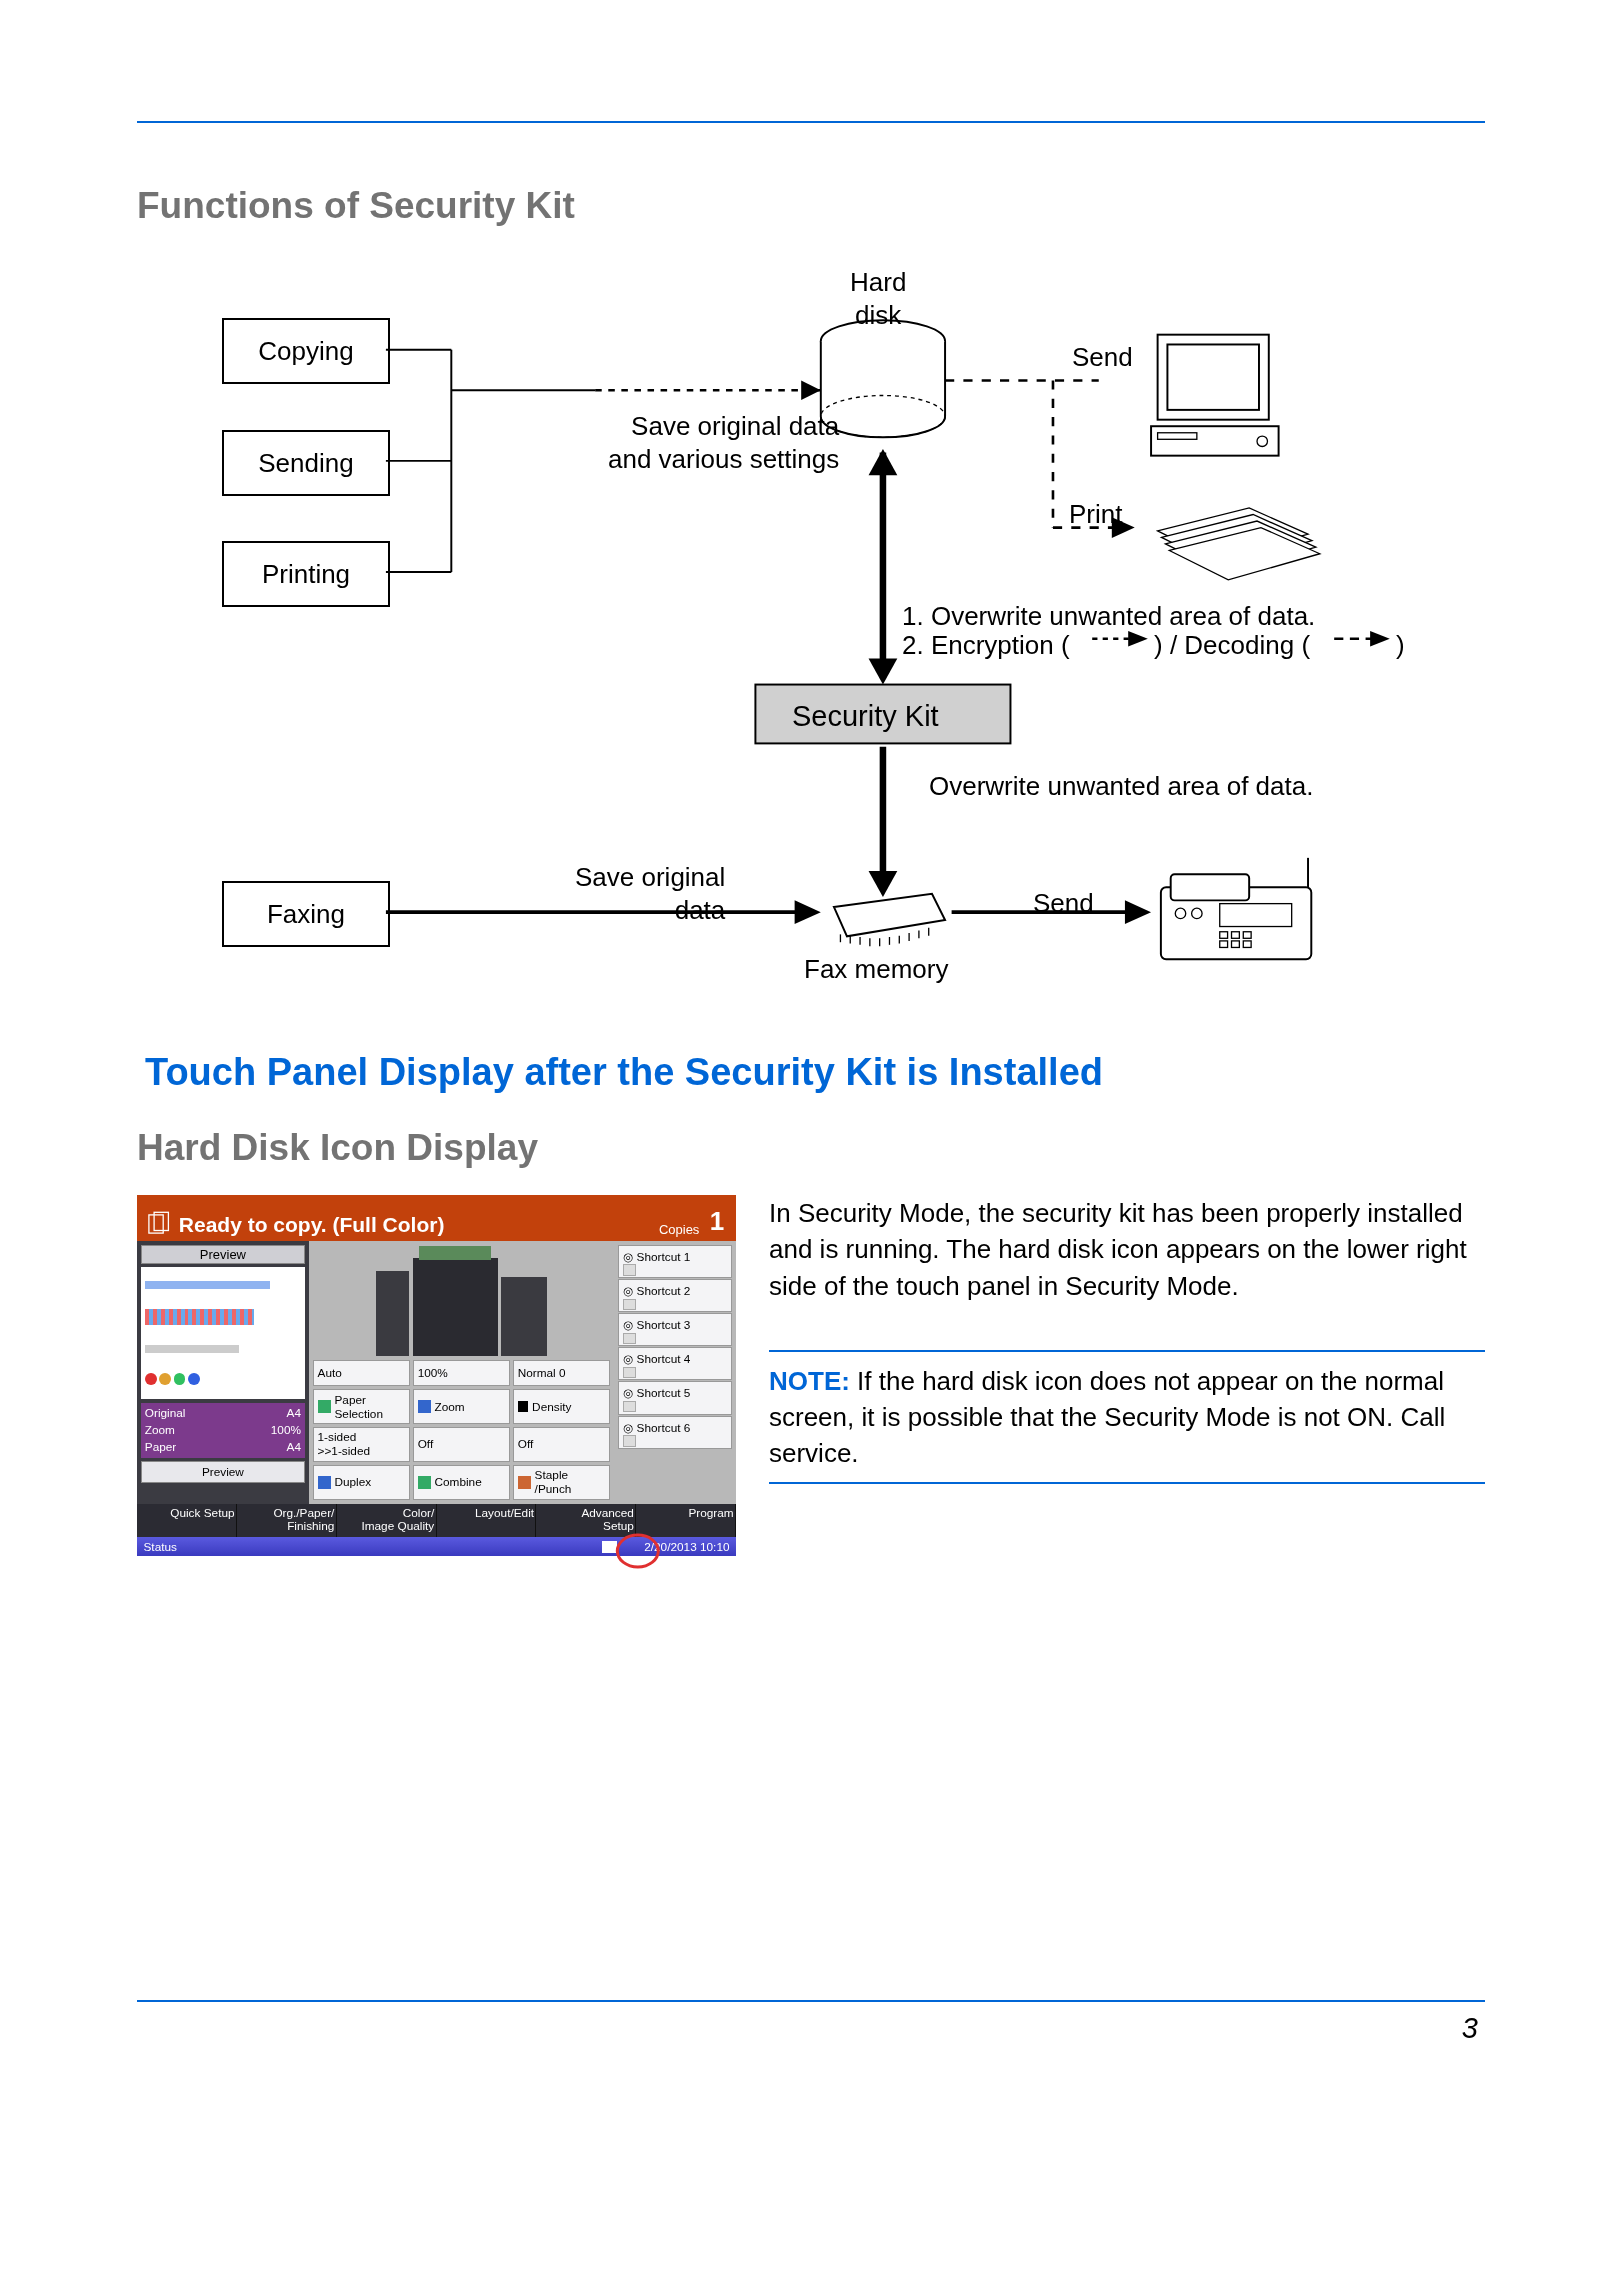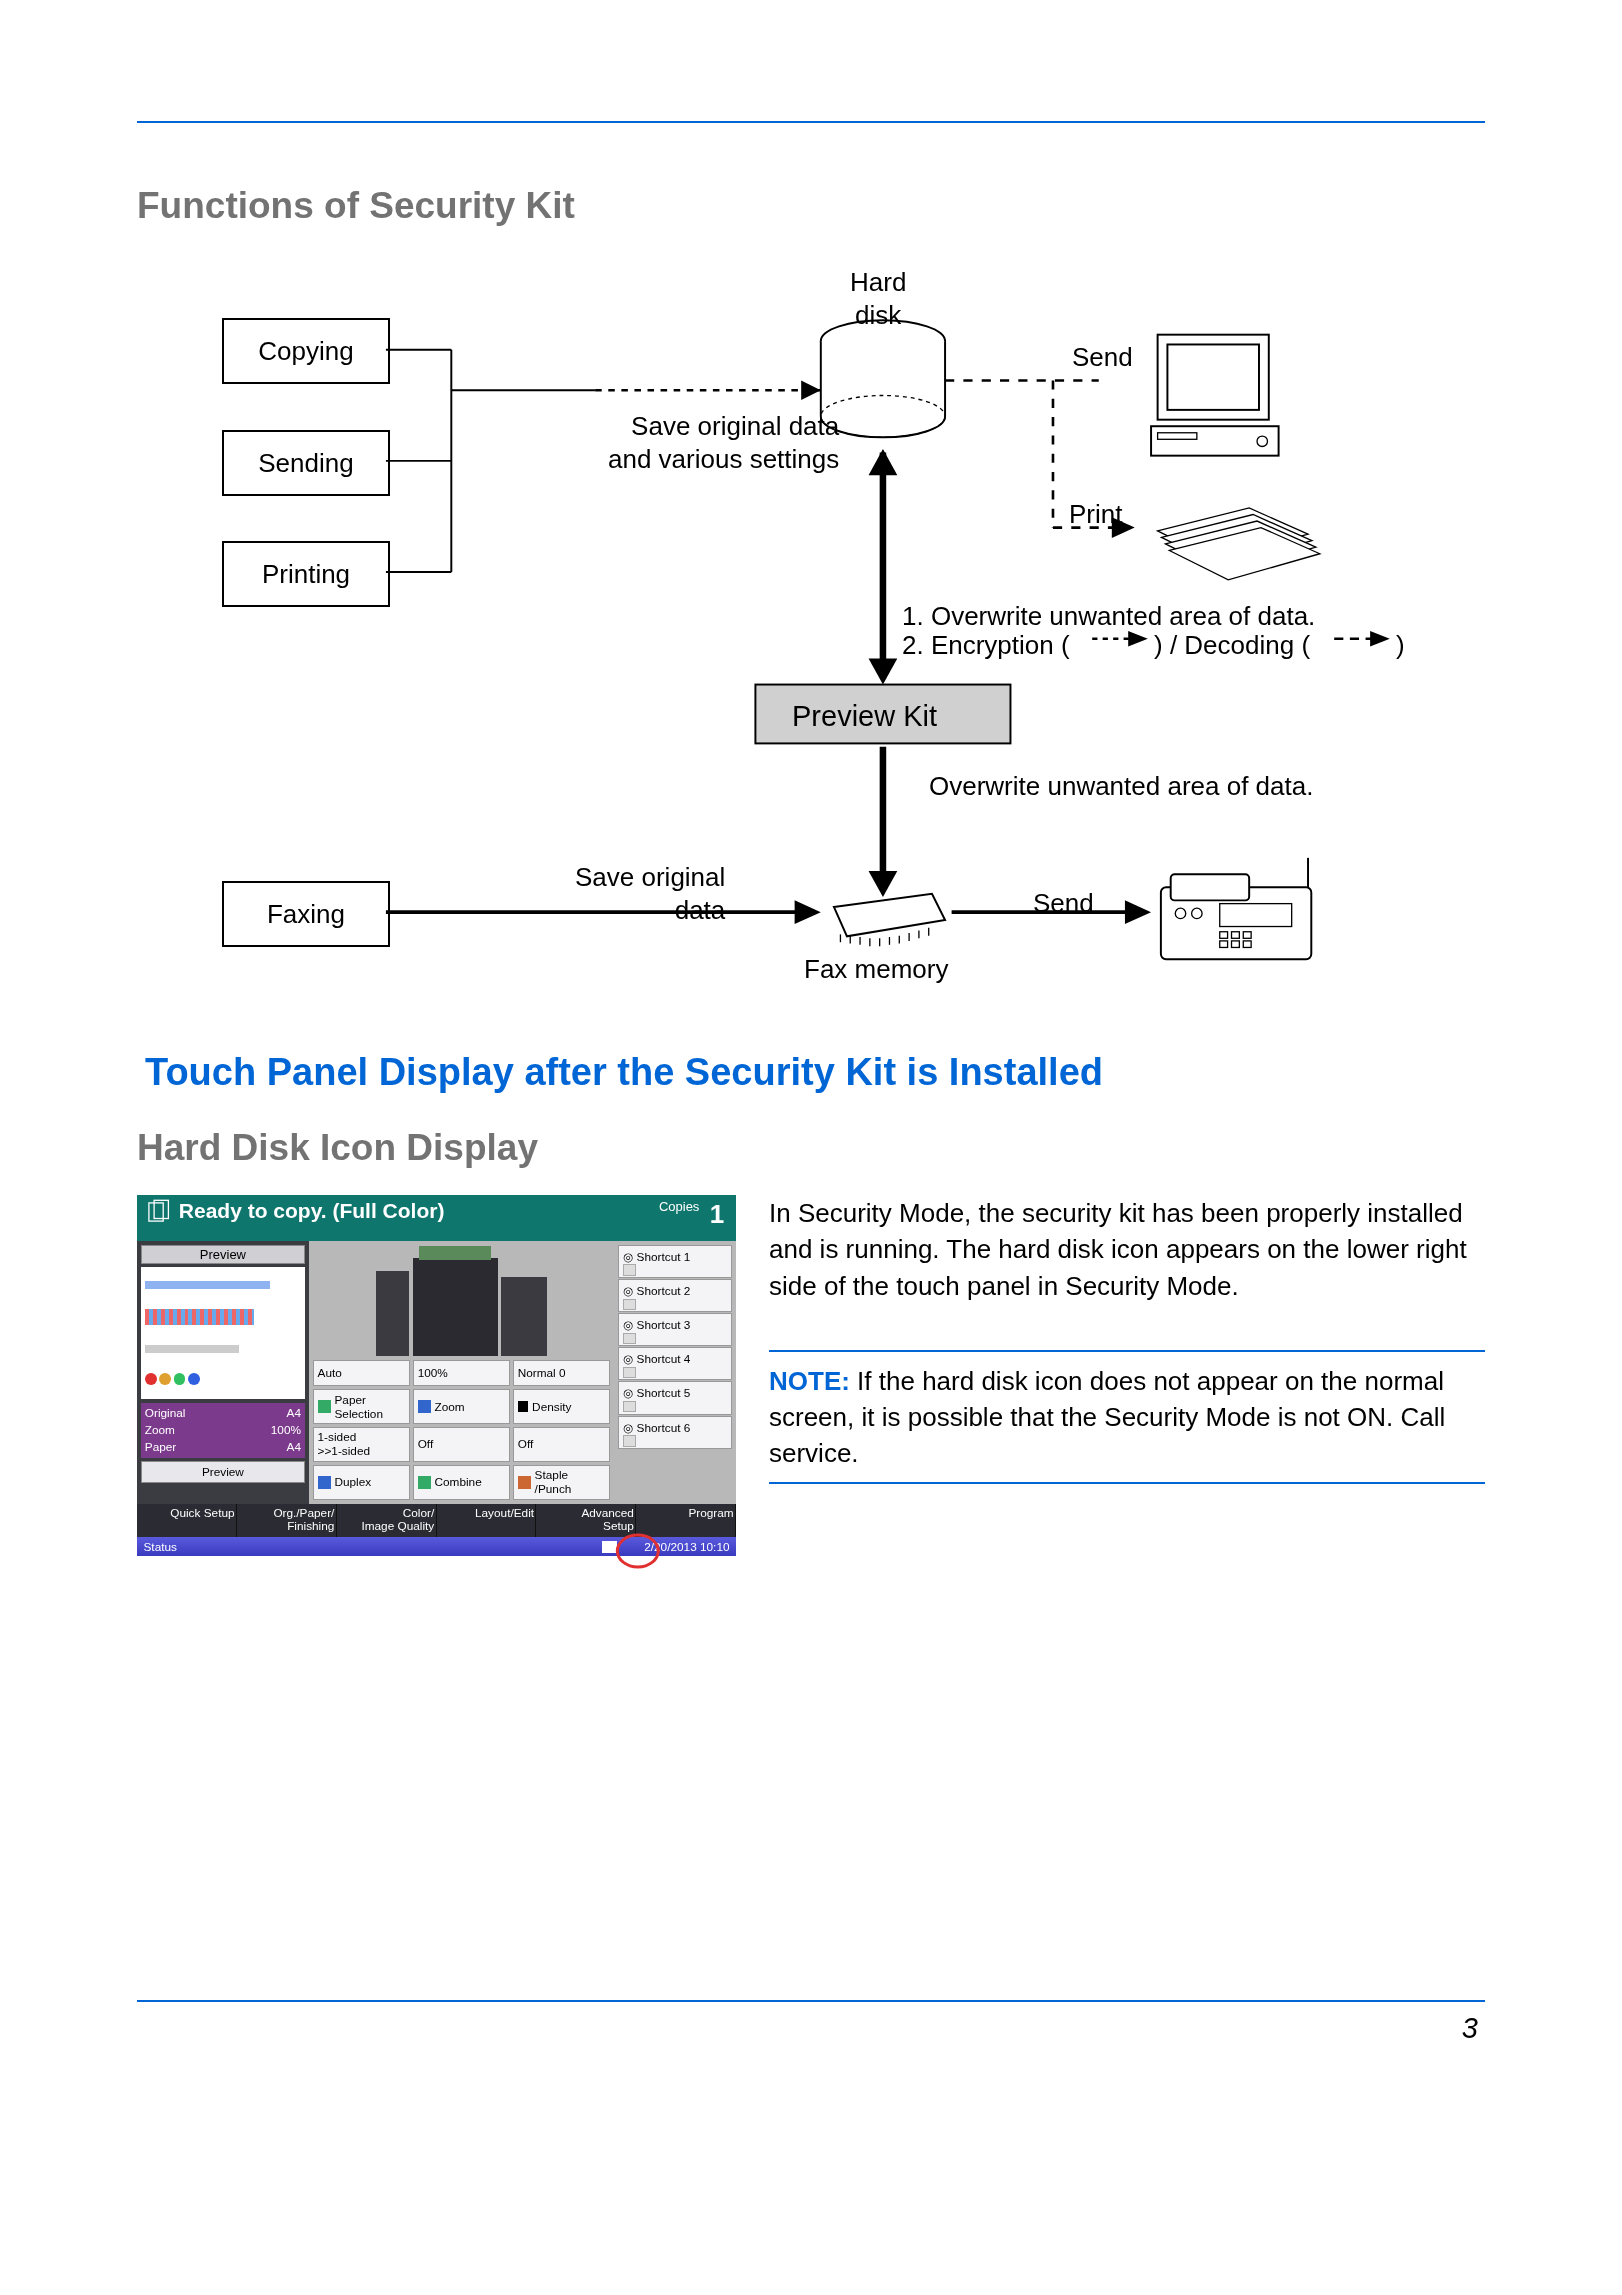--- a/index.html
+++ b/index.html
@@ -55,24 +55,24 @@
   }
   .dlabel { position: absolute; font-size: 26px; line-height: 1.25; text-align: right; }
   
   .panel {
     width: 599px;
     background: #b8b8b8;
     font-size: 14.4px;
     color: #000;
   }
   .panel-top {
-    background: #0f766e;
+    background: #c2410c;
     color: #fff;
     display: flex;
-    align-items: flex-start;
+    align-items: flex-end;
     padding: 3.9px 7.9px;
     height: 38px;
   }
   .panel-top .title { font-size: 21px; font-weight: bold; flex: 1; margin-left: 7.9px; }
   .panel-top .copies-label { font-size: 13px; margin-right: 3.9px; }
   .panel-top .copies-val { font-size: 26px; font-weight: bold; margin-left: 6.5px; margin-right: 3.9px; }
   .panel-body { display: flex; background: #b8b8b8; }
   .panel-left {
     width: 164px;
     background: #3b3b42;
@@ -268,21 +268,21 @@
     <div class="dlabel" style="left:713px; top:0px; text-align:center; white-space:pre;">Hard
 disk</div>
     <div class="dlabel" style="left:471px; top:144px; white-space:pre;">Save original data
 and various settings</div>
     <div class="dlabel" style="left:935px; top:75px;">Send</div>
     <div class="dlabel" style="left:932px; top:232px;">Print</div>
     <div class="dlabel" style="left:765px; top:334px;">1. Overwrite unwanted area of data.</div>
     <div class="dlabel" style="left:765px; top:363px;">2. Encryption (</div>
     <div class="dlabel" style="left:1017px; top:363px;">) / Decoding (</div>
     <div class="dlabel" style="left:1259px; top:363px;">)</div>
-    <div class="dlabel" style="left:655px; top:432px; font-size:29px;">Preview Kit</div>
+    <div class="dlabel" style="left:655px; top:432px; font-size:29px;">Security Kit</div>
     <div class="dlabel" style="left:792px; top:504px;">Overwrite unwanted area of data.</div>
     <div class="dlabel" style="left:438px; top:595px; white-space:pre;">Save original
 data</div>
     <div class="dlabel" style="left:667px; top:687px;">Fax memory</div>
     <div class="dlabel" style="left:896px; top:621px;">Send</div>
   </div>
 
   <div class="h1">Touch Panel Display after the Security Kit is Installed</div>
   <div class="h2" style="margin-top:33px;">Hard Disk Icon Display</div>
 

